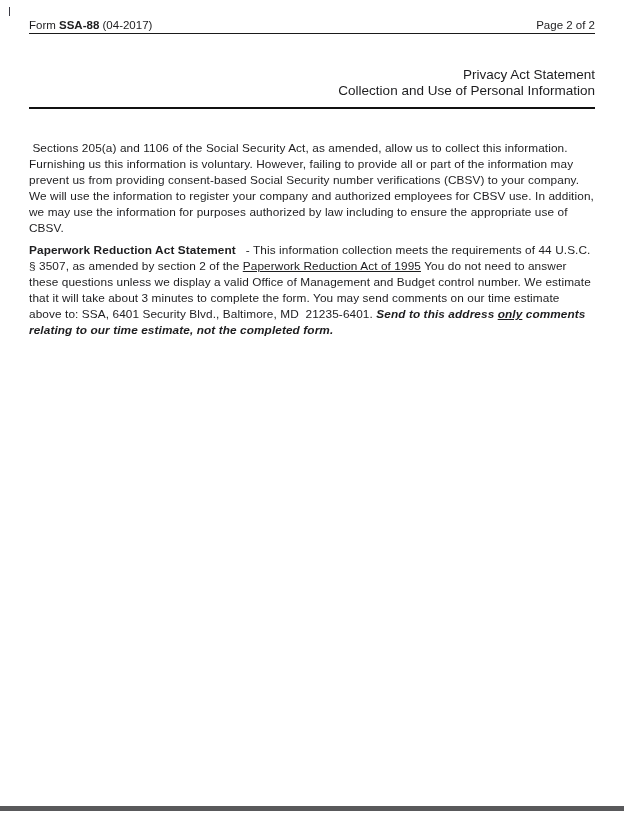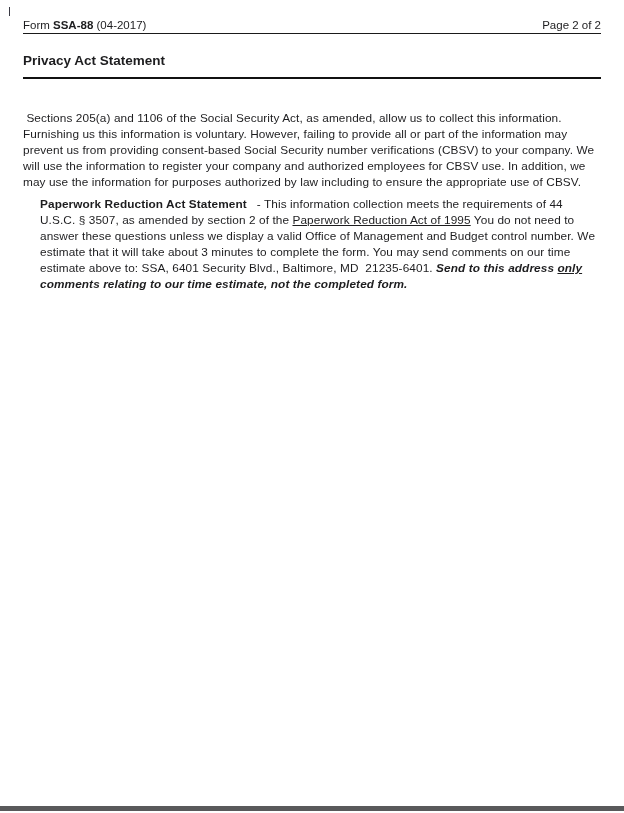--- a/index.html
+++ b/index.html
@@ -11,63 +11,62 @@
   .page {
     position: relative;
     width: 624px;
     height: 813px;
     background: #ffffff;
     font-family: "Liberation Sans", sans-serif;
     color: #1d1d1f;
     overflow: hidden;
   }
   .content {
-    padding: 0 23px;
+    padding: 0 29px;
   }
   .header-row {
     display: flex;
     justify-content: space-between;
     align-items: flex-end;
     padding-top: 19px;
     font-size: 11.5px;
     line-height: 13px;
   }
   .form-number-bold {
     font-weight: bold;
   }
   .rule-thin {
     border: none;
     border-top: 1.4px solid #1a1a1a;
     margin: 1px 0 0 0;
   }
   .doc-title {
-    margin-top: 19px;
-    text-align: left;
-    font-weight: bold;
+    margin-top: 33px;
+    text-align: right;
+    font-weight: normal;
     font-size: 13.5px;
     line-height: 16px;
   }
   .rule-thick {
     border: none;
     border-top: 2px solid #111111;
     margin: 8px 0 0 0;
   }
   .body-para {
     margin: 0;
     font-size: 11.8px;
     line-height: 16px;
     white-space: pre-wrap;
     letter-spacing: 0.1px;
   }
   .para-privacy {
     margin-top: 31px;
   }
   .para-paperwork {
     margin-top: 6px;
-    margin-left: 17px;
   }
   .bold { font-weight: bold; }
   .underlined { text-decoration: underline; }
   .bold-italic { font-weight: bold; font-style: italic; }
   .bottom-bar {
     position: absolute;
     left: 0;
     top: 806px;
     width: 624px;
     height: 5px;
@@ -92,20 +91,21 @@
 
     <div class="header-row">
       <span><span>Form </span><span class="form-number-bold">SSA-88</span><span> (04-2017)</span></span>
       <span>Page 2 of 2</span>
     </div>
 
     <hr class="rule-thin">
 
     <div class="doc-title">
       <div>Privacy Act Statement</div>
+      <div>Collection and Use of Personal Information</div>
     </div>
 
     <hr class="rule-thick">
 
     <p class="body-para para-privacy"> Sections 205(a) and 1106 of the Social Security Act, as amended, allow us to collect this information. Furnishing us this information is voluntary. However, failing to provide all or part of the information may prevent us from providing consent-based Social Security number verifications (CBSV) to your company. We will use the information to register your company and authorized employees for CBSV use. In addition, we may use the information for purposes authorized by law including to ensure the appropriate use of CBSV.</p>
 
     <p class="body-para para-paperwork"><span class="bold">Paperwork Reduction Act Statement</span><span>   - This information collection meets the requirements of 44 U.S.C. § 3507, as amended by section 2 of the </span><span class="underlined">Paperwork Reduction Act of 1995</span><span> You do not need to answer these questions unless we display a valid Office of Management and Budget control number. We estimate that it will take about 3 minutes to complete the form. You may send comments on our time estimate above to: SSA, 6401 Security Blvd., Baltimore, MD  21235-6401. </span><span class="bold-italic">Send to this address </span><span class="bold-italic underlined">only</span><span class="bold-italic"> comments relating to our time estimate, not the completed form.</span></p>
 
   </div>
 

